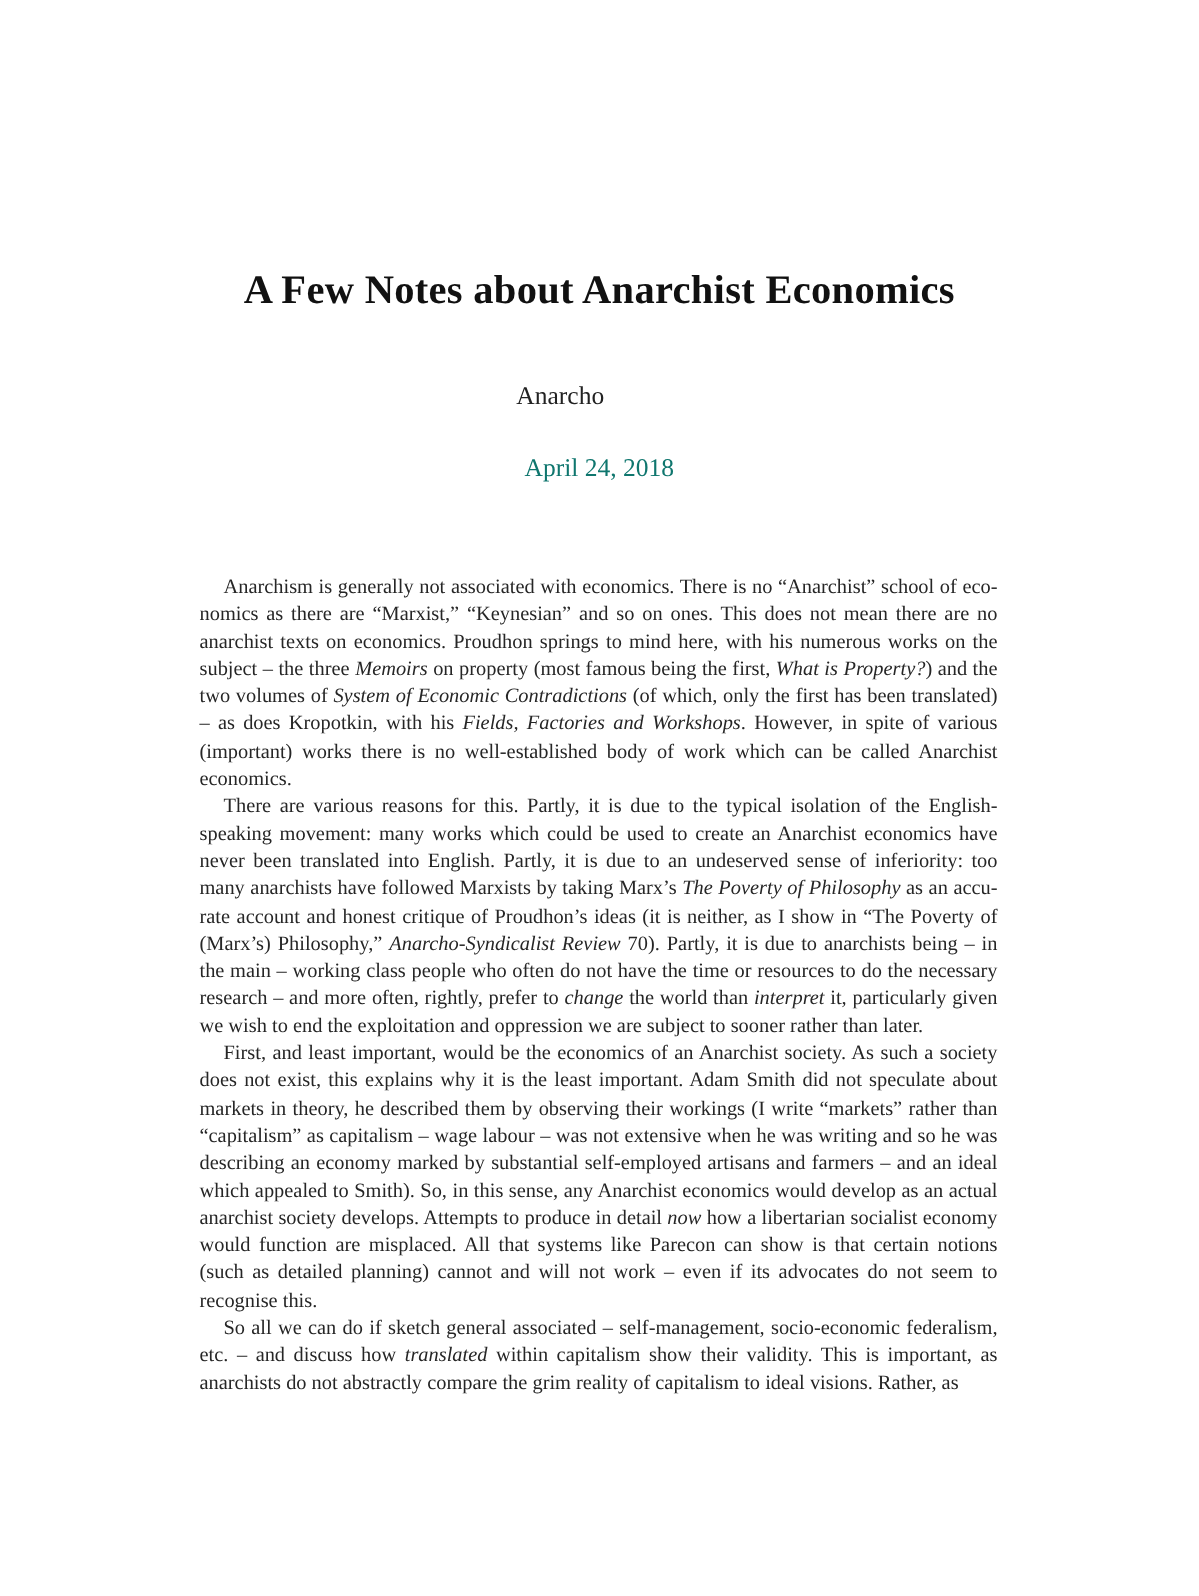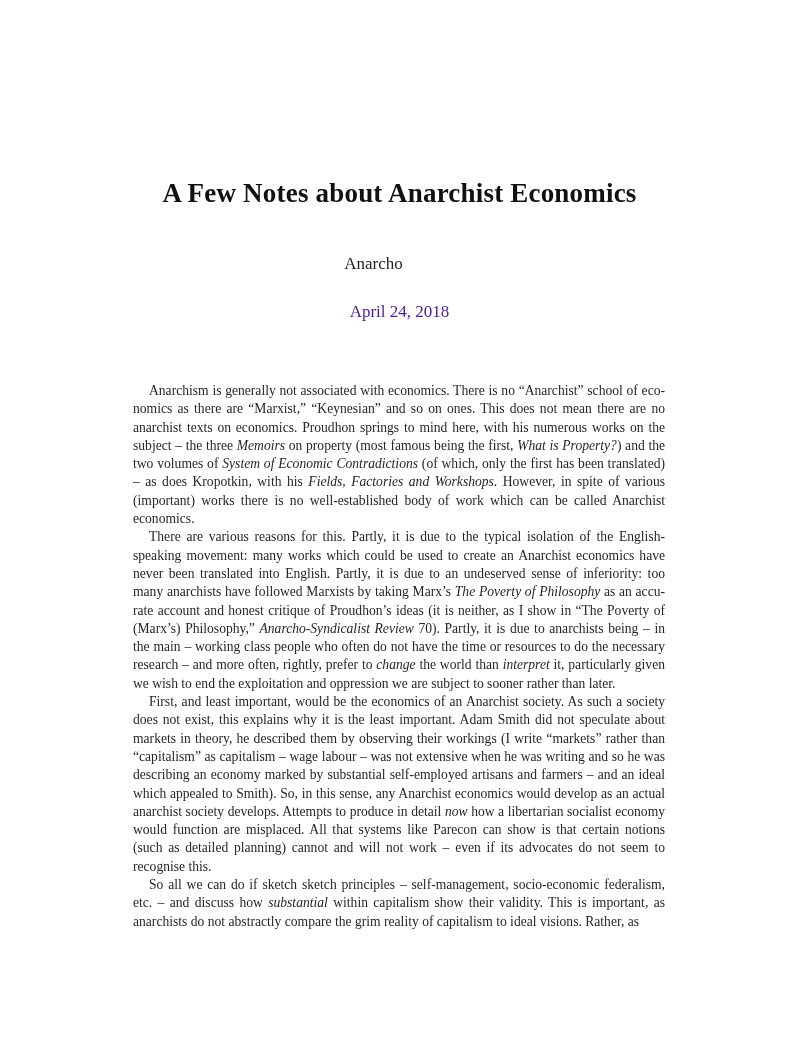--- a/index.html
+++ b/index.html
@@ -44,21 +44,21 @@
       font-size: 17px;
       color: #222;
     }
     .date {
       position: absolute;
       top: 264px;
       left: 0;
       width: 799px;
       text-align: center;
       font-size: 17px;
-      color: #4c1d95;
+      color: #0f766e;
     }
     .body-text {
       position: absolute;
       top: 344px;
       left: 133px;
       width: 532px;
       font-size: 13.6px;
       line-height: 18.3px;
       text-align: justify;
       hyphens: manual;
@@ -78,15 +78,15 @@
 
 <div class="page">
   <h1 class="title">A Few Notes about Anarchist Economics</h1>
   <div class="author">Anarcho</div>
   <div class="date">April 24, 2018</div>
 
   <div class="body-text">
     <p><span>Anarchism is generally not associated with economics. There is no “Anarchist” school of eco­nomics as there are “Marxist,” “Keynesian” and so on ones. This does not mean there are no anarchist texts on economics. Proudhon springs to mind here, with his numerous works on the subject – the three </span><em>Memoirs</em><span> on property (most famous being the first, </span><em>What is Property?</em><span>) and the two volumes of </span><em>System of Economic Contradictions</em><span> (of which, only the first has been translated) – as does Kropotkin, with his </span><em>Fields, Factories and Workshops</em><span>. However, in spite of various (impor­tant) works there is no well-established body of work which can be called Anarchist economics.</span></p>
     <p><span>There are various reasons for this. Partly, it is due to the typical isolation of the English-speaking movement: many works which could be used to create an Anarchist economics have never been translated into English. Partly, it is due to an undeserved sense of inferiority: too many anarchists have followed Marxists by taking Marx’s </span><em>The Poverty of Philosophy</em><span> as an accu­rate account and honest critique of Proudhon’s ideas (it is neither, as I show in “The Poverty of (Marx’s) Philosophy,” </span><em>Anarcho-Syndicalist Review</em><span> 70). Partly, it is due to anarchists being – in the main – working class people who often do not have the time or resources to do the necessary research – and more often, rightly, prefer to </span><em>change</em><span> the world than </span><em>interpret</em><span> it, particularly given we wish to end the exploitation and oppression we are subject to sooner rather than later.</span></p>
     <p><span>First, and least important, would be the economics of an Anarchist society. As such a society does not exist, this explains why it is the least important. Adam Smith did not speculate about markets in theory, he described them by observing their workings (I write “markets” rather than “capitalism” as capitalism – wage labour – was not extensive when he was writing and so he was describing an economy marked by substantial self-employed artisans and farmers – and an ideal which appealed to Smith). So, in this sense, any Anarchist economics would develop as an actual anarchist society develops. Attempts to produce in detail </span><em>now</em><span> how a libertarian socialist economy would function are misplaced. All that systems like Parecon can show is that certain notions (such as detailed planning) cannot and will not work – even if its advocates do not seem to recognise this.</span></p>
-    <p><span>So all we can do if sketch sketch principles – self-management, socio-economic federalism, etc. – and discuss how </span><em>substantial</em><span> within capitalism show their validity. This is important, as anarchists do not abstractly compare the grim reality of capitalism to ideal visions. Rather, as</span></p>
+    <p><span>So all we can do if sketch general associated – self-management, socio-economic federalism, etc. – and discuss how </span><em>translated</em><span> within capitalism show their validity. This is important, as anarchists do not abstractly compare the grim reality of capitalism to ideal visions. Rather, as</span></p>
   </div>
 </div>
 
 </body></html>

